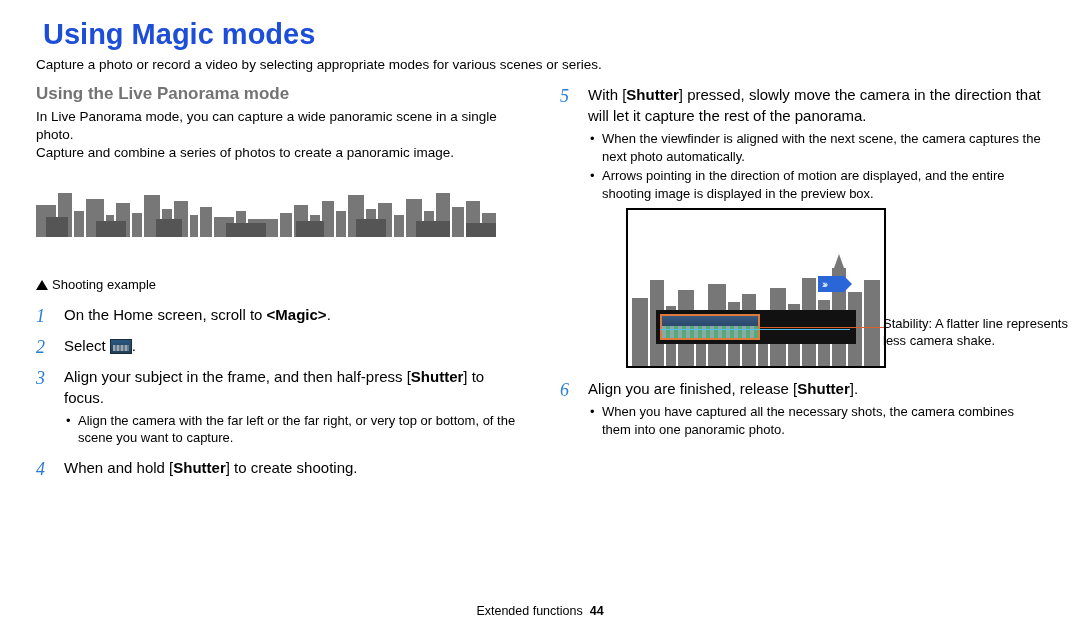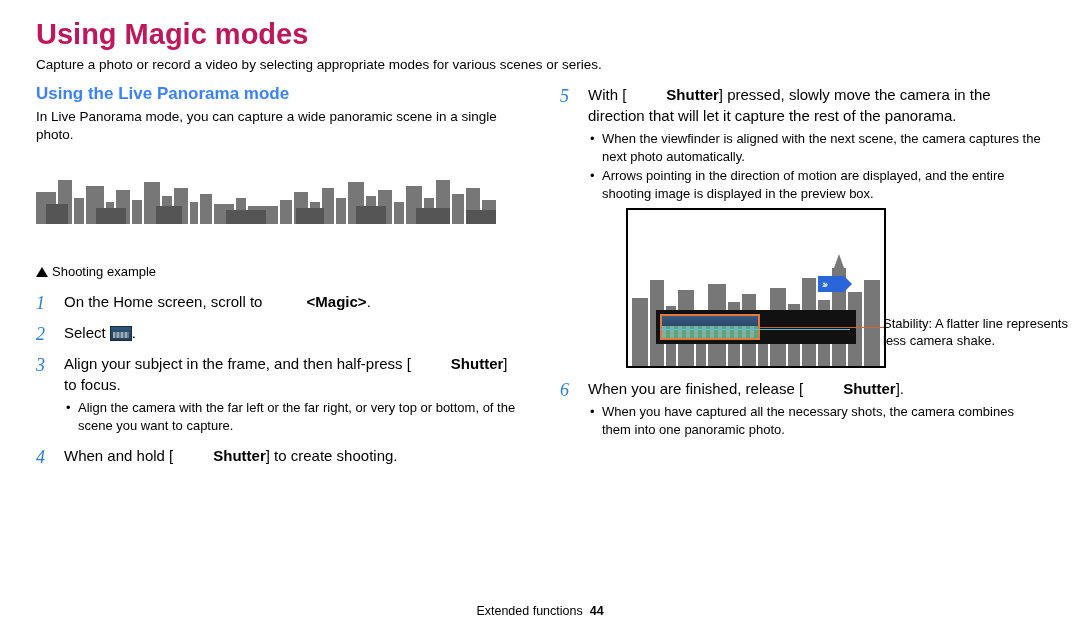--- a/index.html
+++ b/index.html
@@ -6,44 +6,45 @@
   body {
     width: 1080px;
     height: 630px;
     font-family: "Segoe UI", Arial, sans-serif;
     background: #fff;
     color: #000;
     padding: 18px 36px 10px 36px;
     position: relative;
   }
   h1.title {
-    color: #be185d;
+    color: #1d4ed8;
     font-size: 29px;
     font-weight: 700;
     margin-bottom: 6px;
+    margin-left: 7px;
   }
   .intro {
     font-size: 13.5px;
     margin-bottom: 12px;
   }
   .columns {
     display: flex;
     gap: 40px;
   }
   .col { flex: 1; }
   h2.subhead {
-    color: #3b82f6;
+    color: #737373;
     font-size: 17px;
     font-weight: 700;
     margin-bottom: 4px;
   }
   .body-text {
     font-size: 13.5px;
     line-height: 1.35;
-    margin-bottom: 8px;
+    margin-bottom: 2px;
   }
   
   .pano {
     position: relative;
     width: 460px;
     height: 72px;
     overflow: hidden;
     margin-bottom: 4px;
   }
   .pano svg { display:block; }
@@ -187,34 +188,35 @@
     width: 200px;
   }
   .footer {
     position: absolute;
     bottom: 12px;
     left: 0; right: 0;
     text-align: center;
     font-size: 12.5px;
   }
   .footer .pg { font-weight: 700; }
-  b { font-weight: 700; padding-left: 40px; }
+  b { font-weight: 700; }
 </style>
 </head>
 <body>
 
 <h1 class="title">Using Magic modes</h1>
 <p class="intro">Capture a photo or record a video by selecting appropriate modes for various scenes or series.</p>
 
 <div class="columns">
 
   <div class="col">
     <h2 class="subhead">Using the Live Panorama mode</h2>
     <p class="body-text">
       <span>In Live Panorama mode, you can capture a wide panoramic scene in a single photo.</span><br>
+      <span>Capture and combine a series of photos to create a panoramic image.</span>
     </p>
 
     <div class="pano">
       <svg width="460" height="72" viewBox="0 0 460 72">
         <rect x="0" y="0" width="460" height="72" fill="#fff"></rect>
         <g fill="#777">
           <rect x="0" y="40" width="20" height="32"></rect>
           <rect x="22" y="28" width="14" height="44"></rect>
           <rect x="38" y="46" width="10" height="26"></rect>
           <rect x="50" y="34" width="18" height="38"></rect>
@@ -317,21 +319,21 @@
             <div class="stab-line"></div>
             <div class="arrow-block">
                 <span class="chev">›››</span>
               </div>
             <div class="leader"></div>
           </div>
           <div class="annot">Stability: A flatter line represents less camera shake.</div>
         </div>
       </li>
       <li>
-        <span>When you are finished, release [</span><b>Shutter</b><span>].</span>
+        <span>Align you are finished, release [</span><b>Shutter</b><span>].</span>
         <ul class="sub">
           <li>When you have captured all the necessary shots, the camera combines them into one panoramic photo.</li>
         </ul>
       </li>
     </ol>
   </div>
 </div>
 
 <div class="footer">
   <span>Extended functions</span>&nbsp;&nbsp;<span class="pg">44</span>

